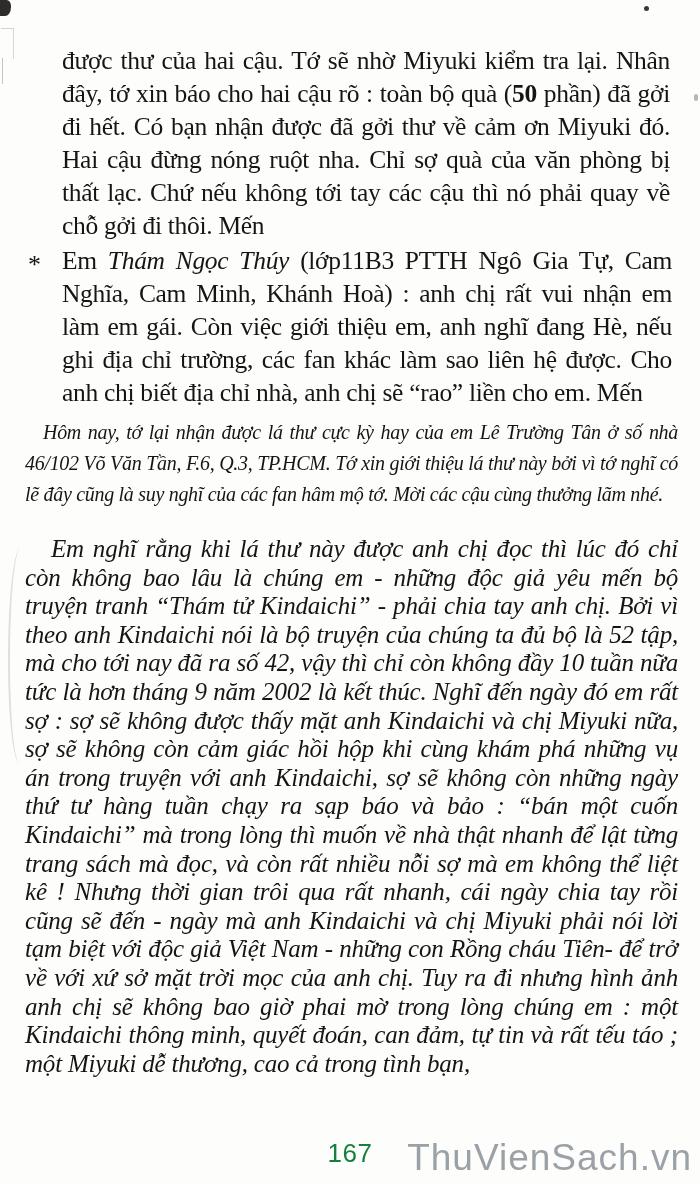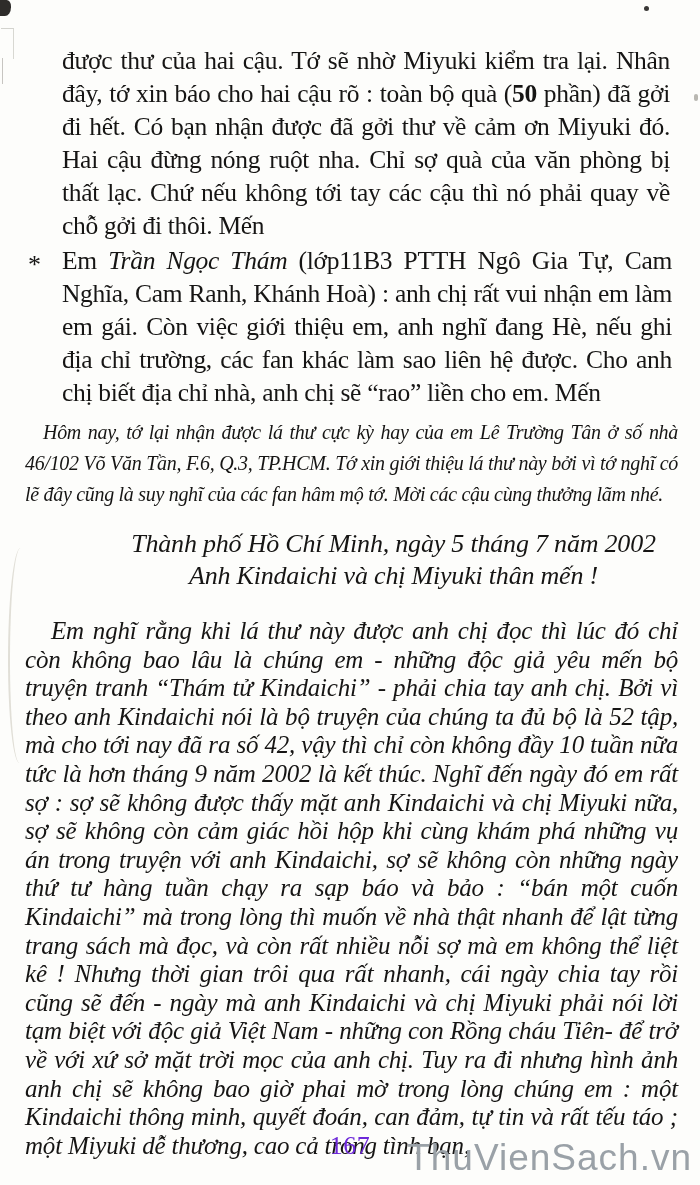--- a/index.html
+++ b/index.html
@@ -54,24 +54,24 @@
   .p-letter{
     margin:25px 22px 0 25px;
     font-style:italic;
     font-size:25px;line-height:28.6px;
     text-indent:26px;
     text-align:justify;
     letter-spacing:-0.2px;
   }
   
   .page-number{
-    position:absolute;left:0;right:0;bottom:24px;
+    position:absolute;left:0;right:0;bottom:16px;
     text-align:center;
-    font-family:Liberation Serif, serif;
-    font-size:26px;color:#6d28d9;
+    font-family:Liberation Sans, sans-serif;
+    font-size:26px;color:#15803d;
     letter-spacing:0.5px;
   }
   .watermark{
     position:absolute;right:8px;bottom:6px;
     font-family:"Liberation Sans", sans-serif;
     font-size:37px;font-weight:400;
     color:#9aa1a7;
     letter-spacing:1px;
     text-align:right;
   }
@@ -85,28 +85,24 @@
   <div class="artifact corner-bracket"></div>
   <div class="artifact edge-line"></div>
   <div class="artifact top-dot"></div>
   <div class="artifact right-speck"></div>
   <div class="artifact crease"></div>
 
   <div class="content">
 
     <p class="para p-cont"><span>được thư của hai cậu. Tớ sẽ nhờ Miyuki kiểm tra lại. Nhân đây, tớ xin báo cho hai cậu rõ : toàn bộ quà (</span><span class="bold">50</span><span> phần) đã gởi đi hết. Có bạn nhận được đã gởi thư về cảm ơn Miyuki đó. Hai cậu đừng nóng ruột nha. Chỉ sợ quà của văn phòng bị thất lạc. Chứ nếu không tới tay các cậu thì nó phải quay về chỗ gởi đi thôi. Mến</span></p>
 
-    <p class="para p-reply"><span class="bullet-marker">*</span><span>Em </span><span class="italic">Trần Ngọc Thám</span><span> (lớp11B3 PTTH Ngô Gia Tự, Cam Nghĩa, Cam Ranh, Khánh Hoà) : anh chị rất vui nhận em làm em gái. Còn việc giới thiệu em, anh nghĩ đang Hè, nếu ghi địa chỉ trường, các fan khác làm sao liên hệ được. Cho anh chị biết địa chỉ nhà, anh chị sẽ “rao” liền cho em. Mến</span></p>
+    <p class="para p-reply"><span class="bullet-marker">*</span><span>Em </span><span class="italic">Thám Ngọc Thúy</span><span> (lớp11B3 PTTH Ngô Gia Tự, Cam Nghĩa, Cam Minh, Khánh Hoà) : anh chị rất vui nhận em làm em gái. Còn việc giới thiệu em, anh nghĩ đang Hè, nếu ghi địa chỉ trường, các fan khác làm sao liên hệ được. Cho anh chị biết địa chỉ nhà, anh chị sẽ “rao” liền cho em. Mến</span></p>
 
     <p class="para p-intro">Hôm nay, tớ lại nhận được lá thư cực kỳ hay của em Lê Trường Tân ở số nhà 46/102 Võ Văn Tần, F.6, Q.3, TP.HCM. Tớ xin giới thiệu lá thư này bởi vì tớ nghĩ có lẽ đây cũng là suy nghĩ của các fan hâm mộ tớ. Mời các cậu cùng thưởng lãm nhé.</p>
 
-    <div class="p-date">
-      <div>Thành phố Hồ Chí Minh, ngày 5 tháng 7 năm 2002</div>
-      <div>Anh Kindaichi và chị Miyuki thân mến !</div>
-    </div>
 
     <p class="p-letter">Em nghĩ rằng khi lá thư này được anh chị đọc thì lúc đó chỉ còn không bao lâu là chúng em - những độc giả yêu mến bộ truyện tranh “Thám tử Kindaichi” - phải chia tay anh chị. Bởi vì theo anh Kindaichi nói là bộ truyện của chúng ta đủ bộ là 52 tập, mà cho tới nay đã ra số 42, vậy thì chỉ còn không đầy 10 tuần nữa tức là hơn tháng 9 năm 2002 là kết thúc. Nghĩ đến ngày đó em rất sợ : sợ sẽ không được thấy mặt anh Kindaichi và chị Miyuki nữa, sợ sẽ không còn cảm giác hồi hộp khi cùng khám phá những vụ án trong truyện với anh Kindaichi, sợ sẽ không còn những ngày thứ tư hàng tuần chạy ra sạp báo và bảo : “bán một cuốn Kindaichi” mà trong lòng thì muốn về nhà thật nhanh để lật từng trang sách mà đọc, và còn rất nhiều nỗi sợ mà em không thể liệt kê ! Nhưng thời gian trôi qua rất nhanh, cái ngày chia tay rồi cũng sẽ đến - ngày mà anh Kindaichi và chị Miyuki phải nói lời tạm biệt với độc giả Việt Nam - những con Rồng cháu Tiên- để trở về với xứ sở mặt trời mọc của anh chị. Tuy ra đi nhưng hình ảnh anh chị sẽ không bao giờ phai mờ trong lòng chúng em : một Kindaichi thông minh, quyết đoán, can đảm, tự tin và rất tếu táo ; một Miyuki dễ thương, cao cả trong tình bạn,</p>
 
   </div>
 
   <div class="page-number">167</div>
   <div class="watermark">ThuVienSach.vn</div>
 
 </div>
 

